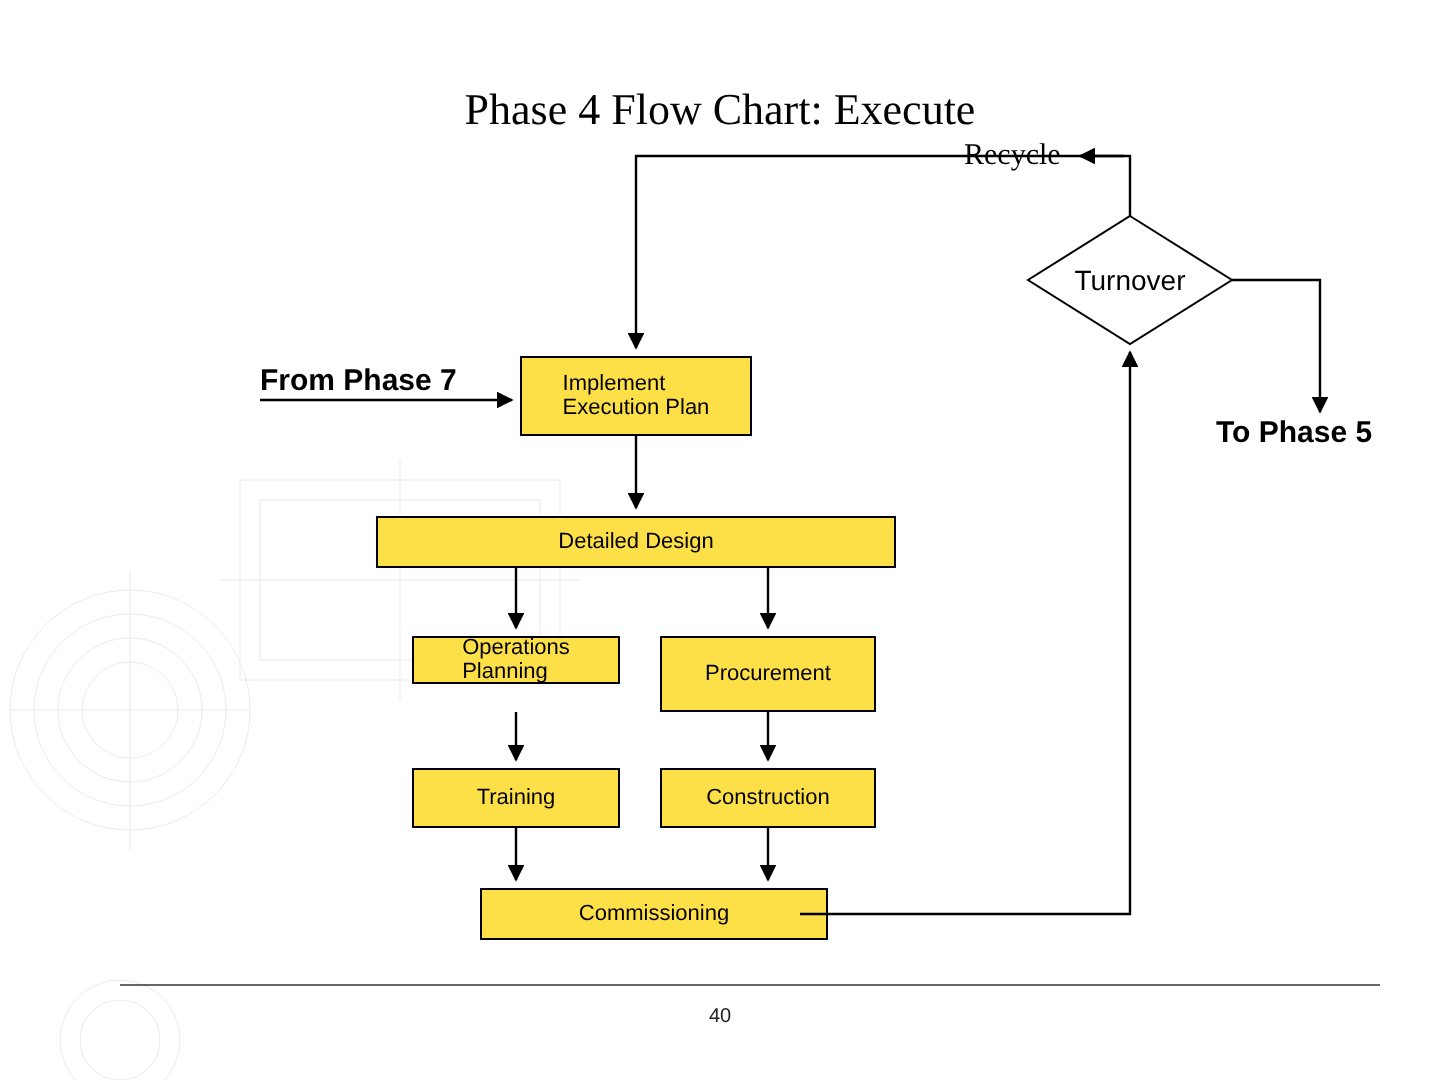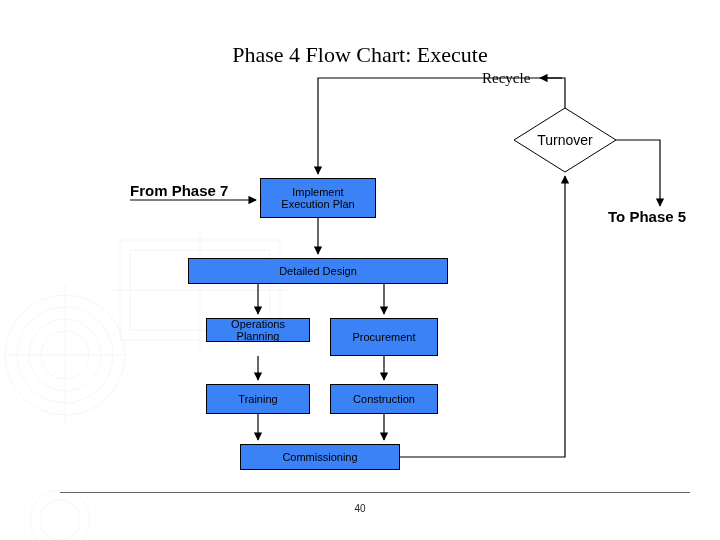--- a/index.html
+++ b/index.html
@@ -1,19 +1,19 @@
 <!DOCTYPE html>
 <html><head>
 <meta charset="utf-8">
 <style>
   html,body{margin:0;padding:0;width:720px;height:540px;font-family:Arial,Helvetica,sans-serif;background:#fff;color:#000;overflow:hidden}
   .canvas{position:relative;width:720px;height:540px}
   .title{position:absolute;left:0;right:0;top:42px;text-align:center;font-size:22px;font-family:"Times New Roman",serif;}
   .recycle{position:absolute;font-family:"Times New Roman",serif;font-size:15px}
-  .box{position:absolute;border:1px solid #000;background:#3b82f6;display:flex;align-items:center;justify-content:center;text-align:center;font-size:11px;padding:2px;box-sizing:border-box}
+  .box{position:absolute;border:1px solid #000;background:#fde047;display:flex;align-items:center;justify-content:center;text-align:left;font-size:11px;padding:2px;box-sizing:border-box}
   .label{position:absolute;font-weight:bold;font-size:15px}
   .pagefoot{position:absolute;left:0;right:0;bottom:26px;text-align:center;font-size:10px;color:#222}
   .hr{position:absolute;height:1px;background:#000;opacity:.6}
   svg{position:absolute;left:0;top:0;pointer-events:none}
 </style>
 </head>
 <body>
 <div class="canvas">
 
 <svg width="720" height="540">
@@ -40,21 +40,21 @@
 <div class="label" style="left:608px;top:208px">To Phase 5</div>
 
 <div class="box" style="left:260px;top:178px;width:116px;height:40px;white-space:pre-line">Implement
 Execution Plan</div>
 <div class="box" style="left:188px;top:258px;width:260px;height:26px">Detailed Design</div>
 <div class="box" style="left:206px;top:318px;width:104px;height:24px;white-space:pre-line">Operations
 Planning</div>
 <div class="box" style="left:330px;top:318px;width:108px;height:38px">Procurement</div>
 <div class="box" style="left:206px;top:384px;width:104px;height:30px">Training</div>
 <div class="box" style="left:330px;top:384px;width:108px;height:30px">Construction</div>
-<div class="box" style="left:240px;top:444px;width:160px;height:26px">Commissioning</div>
+<div class="box" style="left:240px;top:444px;width:174px;height:26px">Commissioning</div>
 
 <svg width="720" height="540">
   <polygon points="565,108 616,140 565,172 514,140" fill="#fff" stroke="#000"></polygon>
 </svg>
 <div style="position:absolute;left:514px;top:108px;width:102px;height:64px;display:flex;align-items:center;justify-content:center;font-size:14px">Turnover</div>
 
 <svg width="720" height="540">
   <defs>
     <marker id="ah" viewBox="0 0 10 10" refX="9" refY="5" markerWidth="7" markerHeight="7" orient="auto-start-reverse">
       <path d="M0,0 L10,5 L0,10 z" fill="#000"></path>

